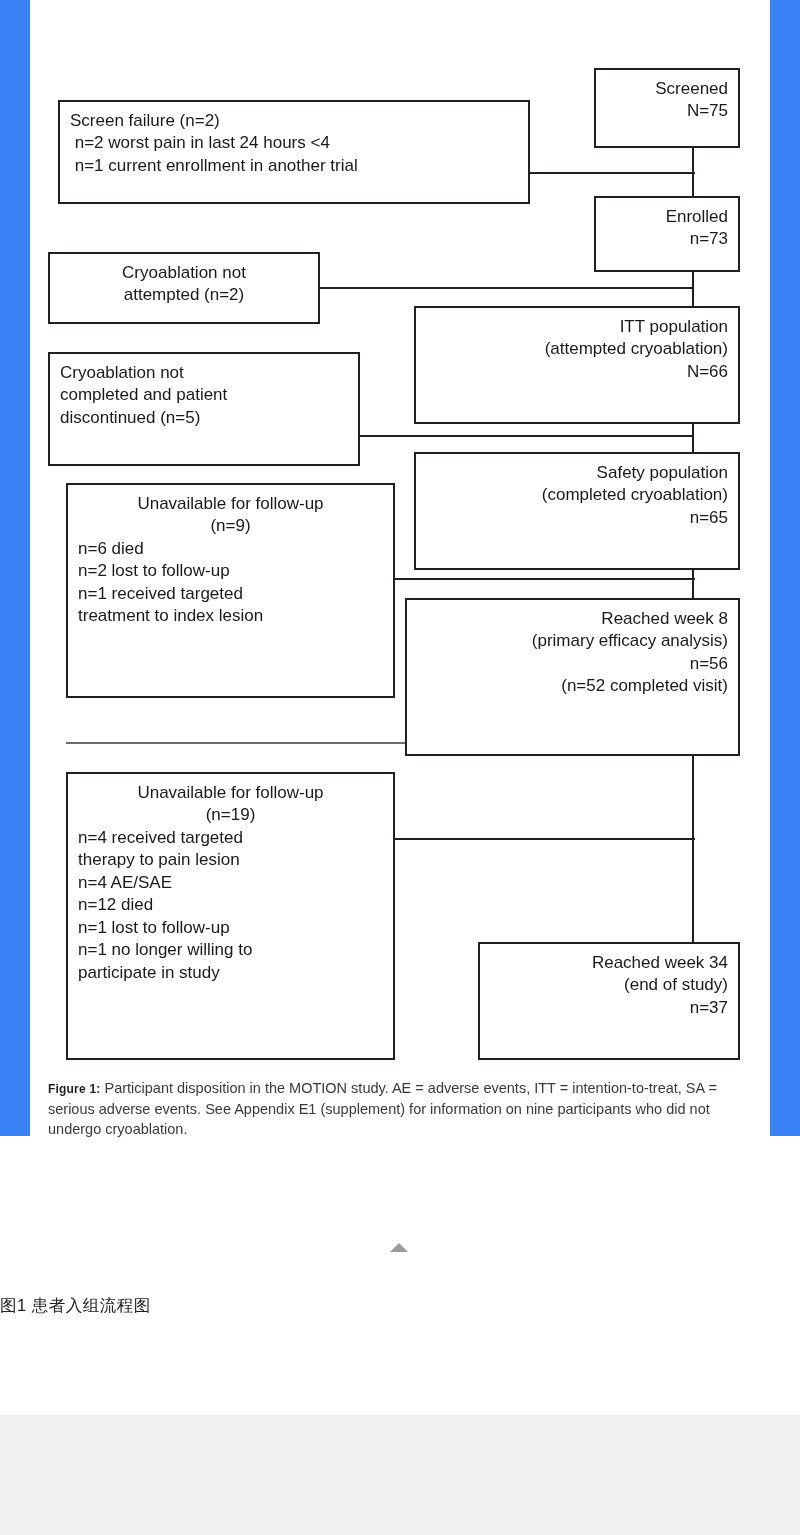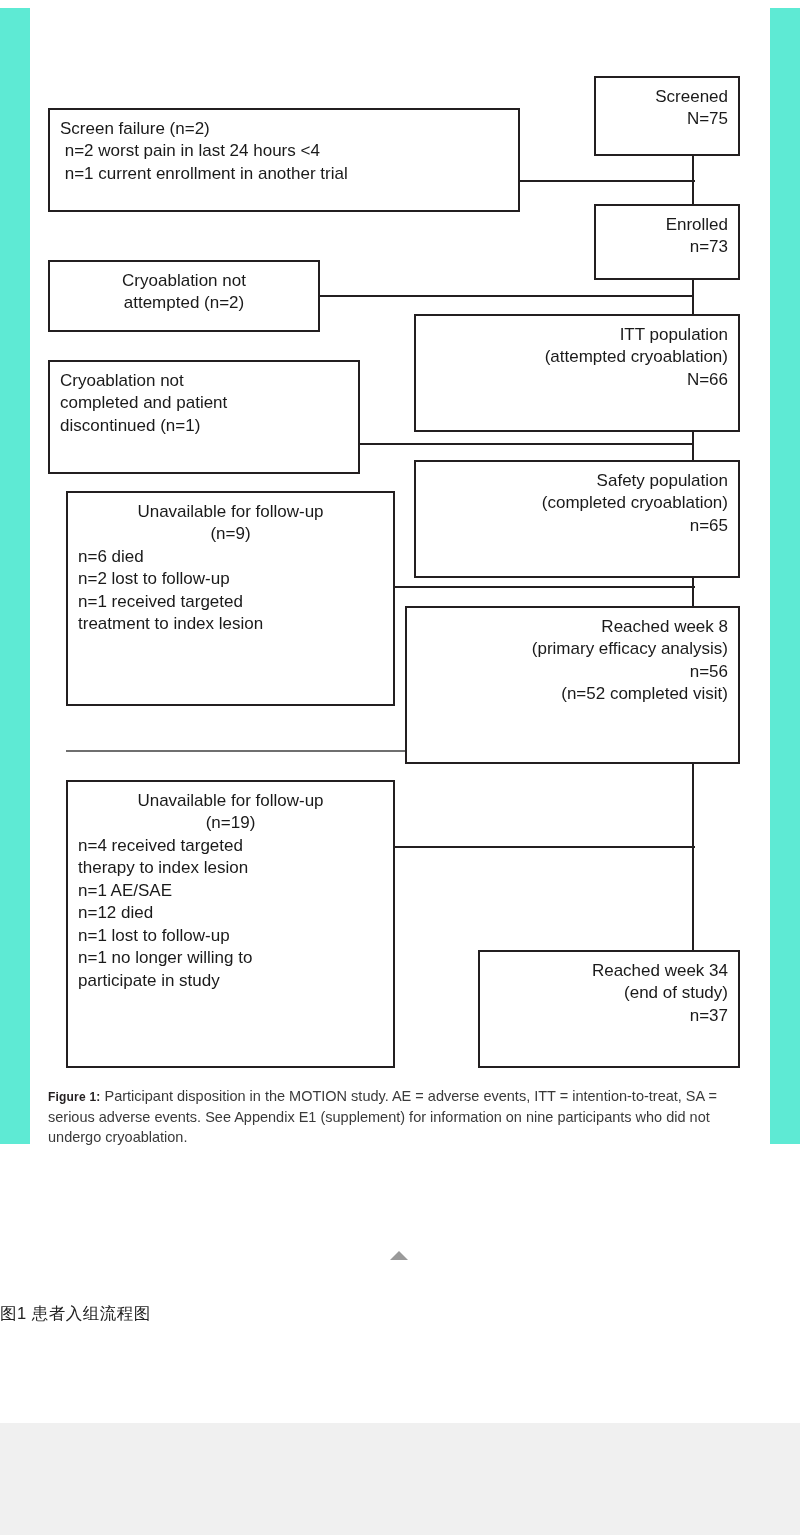--- a/index.html
+++ b/index.html
@@ -12,22 +12,21 @@
     height: 1535px;
     position: relative;
     font-family: "Liberation Sans", sans-serif;
     color: #1a1a1a;
     overflow: hidden;
   }
   #page {
     position: absolute;
     left: 0; top: 0;
     width: 800px; height: 1136px;
-    background: #5eead4;
-    margin-top: 8px;
+    background: #3b82f6;
   }
   
   .page-bg-bottom {
     position: absolute;
     left: 0;
     top: 1415px;
     width: 800px;
     height: 120px;
     background: #f0f0f0;
   }
@@ -139,21 +138,21 @@
 
     <div class="line hline" style="left:365px; top:838px; width:300px;"></div>
 
     <div class="sep" style="left:36px; top:742px; width:355px;"></div>
 
     <div class="box r" style="left:564px; top:68px; width:146px; height:80px;">
       <span class="ln">Screened</span>
       <span class="ln">N=75</span>
     </div>
 
-    <div class="box l" style="left:18px; top:100px; width:472px; height:104px;">
+    <div class="box l" style="left:28px; top:100px; width:472px; height:104px;">
       <span class="ln">Screen failure (n=2)</span>
       <span class="ln"> n=2 worst pain in last 24 hours &lt;4</span>
       <span class="ln"> n=1 current enrollment in another trial</span>
     </div>
 
     <div class="box r" style="left:564px; top:196px; width:146px; height:76px;">
       <span class="ln">Enrolled</span>
       <span class="ln">n=73</span>
     </div>
 
@@ -164,21 +163,21 @@
 
     <div class="box r" style="left:384px; top:306px; width:326px; height:118px;">
       <span class="ln">ITT population</span>
       <span class="ln">(attempted cryoablation)</span>
       <span class="ln">N=66</span>
     </div>
 
     <div class="box l" style="left:18px; top:352px; width:312px; height:114px;">
       <span class="ln">Cryoablation not</span>
       <span class="ln">completed and patient</span>
-      <span class="ln">discontinued (n=1)</span>
+      <span class="ln">discontinued (n=5)</span>
     </div>
 
     <div class="box r" style="left:384px; top:452px; width:326px; height:118px;">
       <span class="ln">Safety population</span>
       <span class="ln">(completed cryoablation)</span>
       <span class="ln">n=65</span>
     </div>
 
     <div class="box l" style="left:36px; top:483px; width:329px; height:215px;">
       <span class="ln c">Unavailable for follow-up</span>
@@ -193,22 +192,22 @@
       <span class="ln">Reached week 8</span>
       <span class="ln">(primary efficacy analysis)</span>
       <span class="ln">n=56</span>
       <span class="ln">(n=52 completed visit)</span>
     </div>
 
     <div class="box l" style="left:36px; top:772px; width:329px; height:288px;">
       <span class="ln c">Unavailable for follow-up</span>
       <span class="ln c">(n=19)</span>
       <span class="ln">n=4 received targeted</span>
-      <span class="ln">therapy to index lesion</span>
-      <span class="ln">n=1 AE/SAE</span>
+      <span class="ln">therapy to pain lesion</span>
+      <span class="ln">n=4 AE/SAE</span>
       <span class="ln">n=12 died</span>
       <span class="ln">n=1 lost to follow-up</span>
       <span class="ln">n=1 no longer willing to</span>
       <span class="ln">participate in study</span>
     </div>
 
     <div class="box r" style="left:448px; top:942px; width:262px; height:118px;">
       <span class="ln">Reached week 34</span>
       <span class="ln">(end of study)</span>
       <span class="ln">n=37</span>

